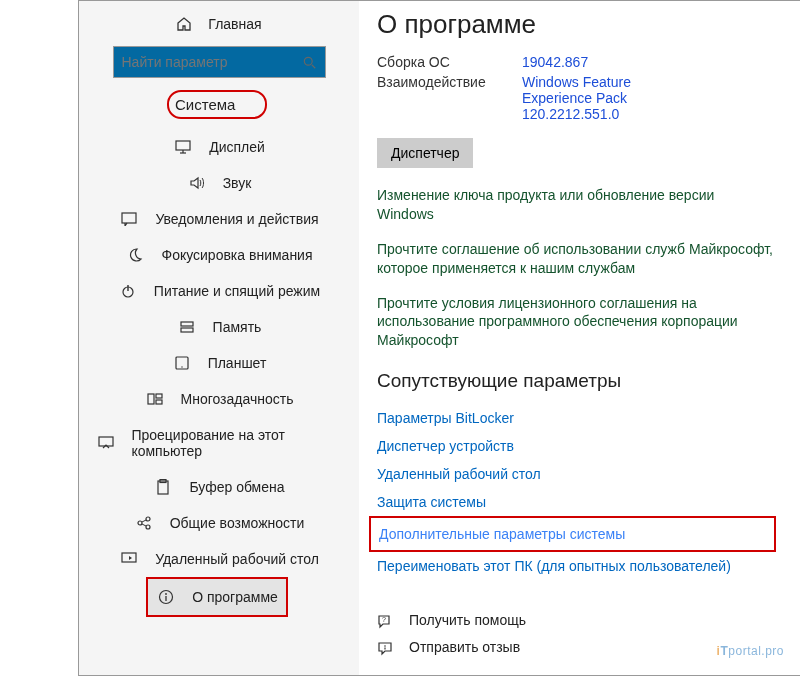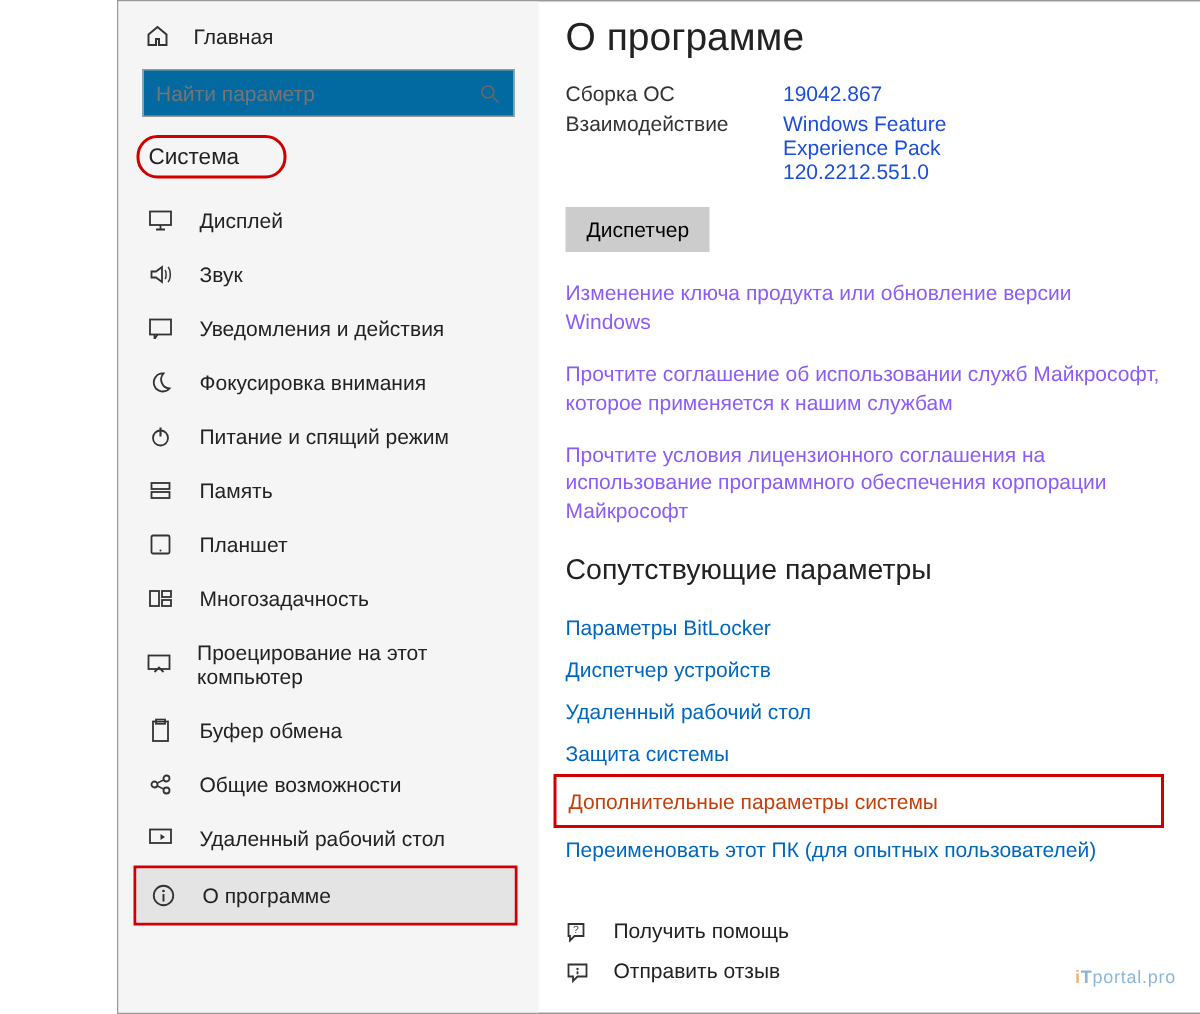--- a/index.html
+++ b/index.html
@@ -18,20 +18,21 @@
       border: 1px solid #999;
       width: 725px;
       margin-left: 78px;
     }
     .sidebar {
       width: 280px;
       background: #f5f5f5;
       padding: 8px 0 8px 0;
       display: flex;
       flex-direction: column;
+      align-items: center;
     }
     .home-row {
       display: flex;
       align-items: center;
       padding: 6px 18px 10px 18px;
       font-size: 14px;
     }
     .home-row .icon { width: 20px; margin-right: 12px; }
     .search-box {
       margin: 4px 16px 12px 16px;
@@ -100,21 +101,21 @@
     .kv-row .v { color: #1d4ed8; }
     .copy-btn {
       margin: 12px 0 18px 0;
       background: #ccc;
       border: none;
       padding: 7px 14px;
       font-size: 14px;
       cursor: pointer;
     }
     .link-para {
-      color: #8b5cf6;
+      color: #14532d;
       font-size: 14px;
       margin-bottom: 16px;
       line-height: 1.35;
       cursor: pointer;
     }
     .subheading {
       font-size: 19px;
       font-weight: 400;
       margin: 20px 0 12px 0;
     }
@@ -344,21 +345,21 @@
     <div class="link-para">Прочтите соглашение об использовании служб Майкрософт, которое применяется к нашим службам</div>
     <div class="link-para">Прочтите условия лицензионного соглашения на использование программного обеспечения корпорации Майкрософт</div>
 
     <div class="subheading">Сопутствующие параметры</div>
 
     <div class="rel-link">Параметры BitLocker</div>
     <div class="rel-link">Диспетчер устройств</div>
     <div class="rel-link">Удаленный рабочий стол</div>
     <div class="rel-link">Защита системы</div>
     <div class="rel-link rel-link-highlight">
-       <span style="color:#c2410c;">Дополнительные параметры системы</span>
+       <span style="color:#3b82f6;">Дополнительные параметры системы</span>
     </div>
     <div class="rel-link">Переименовать этот ПК (для опытных пользователей)</div>
 
     <div class="footer-links">
       <div class="footer-link">
         <span class="icon"><svg width="16" height="16" viewBox="0 0 16 16">
               <path d="M2 3h10v8H6l-3 3v-3H2z" fill="none" stroke="#333" stroke-width="1.2"></path>
               <text x="7" y="9" font-size="7" text-anchor="middle" fill="#333">?</text>
             </svg></span>
         <span>Получить помощь</span>

